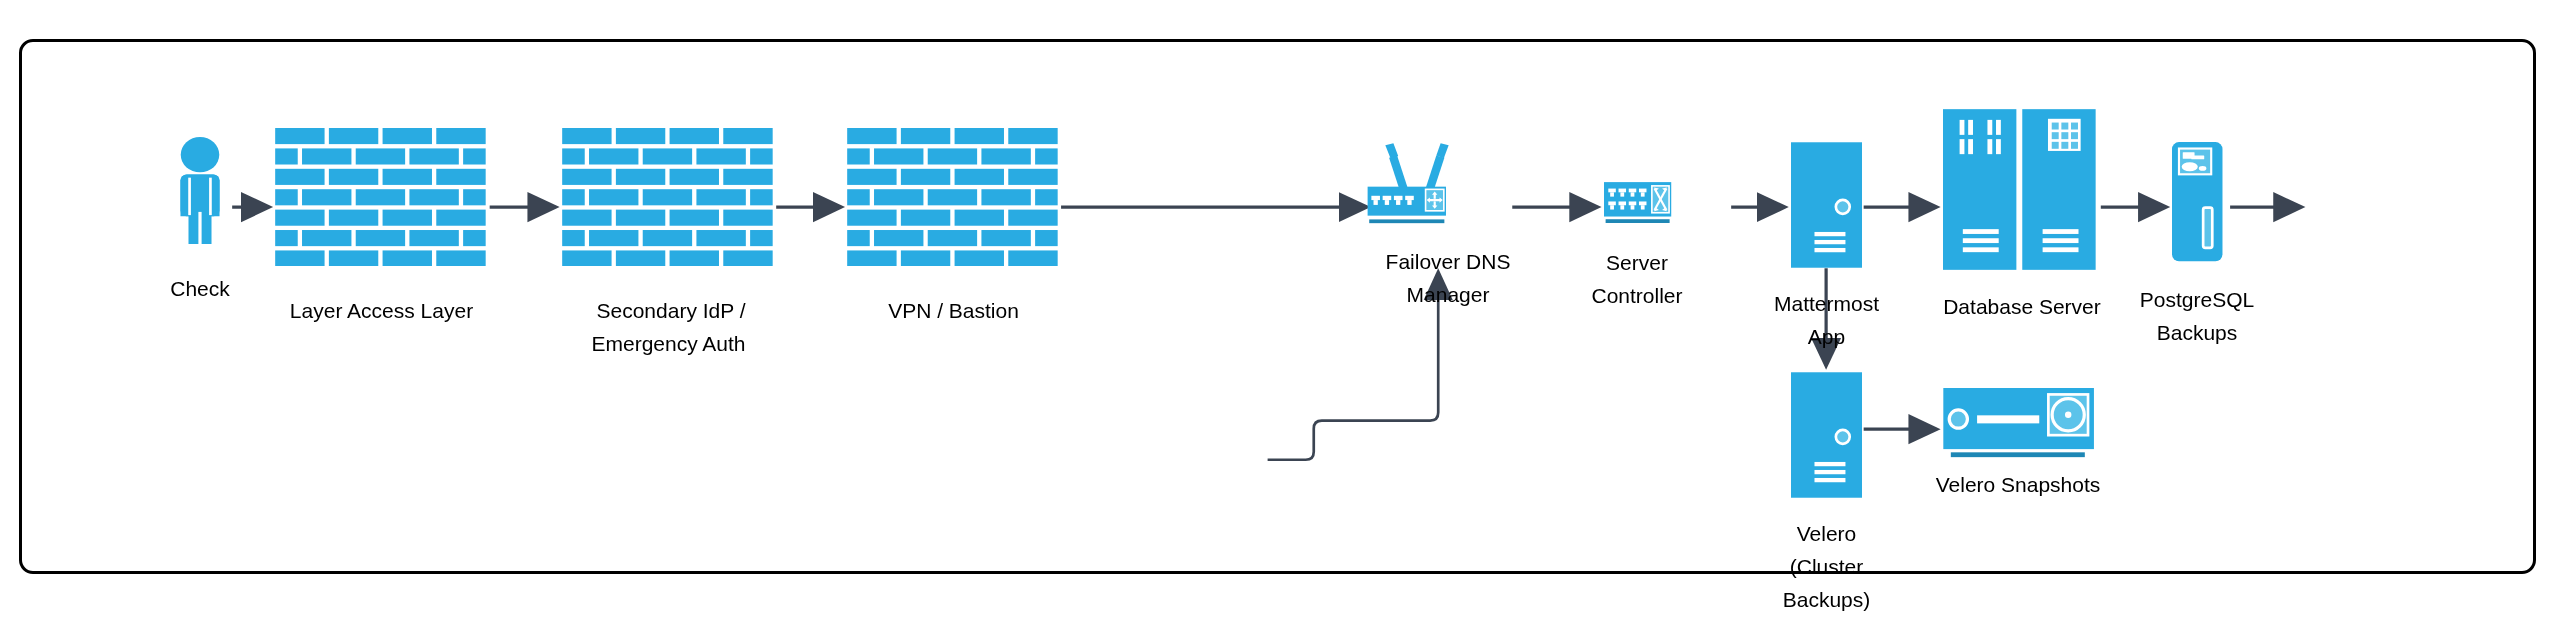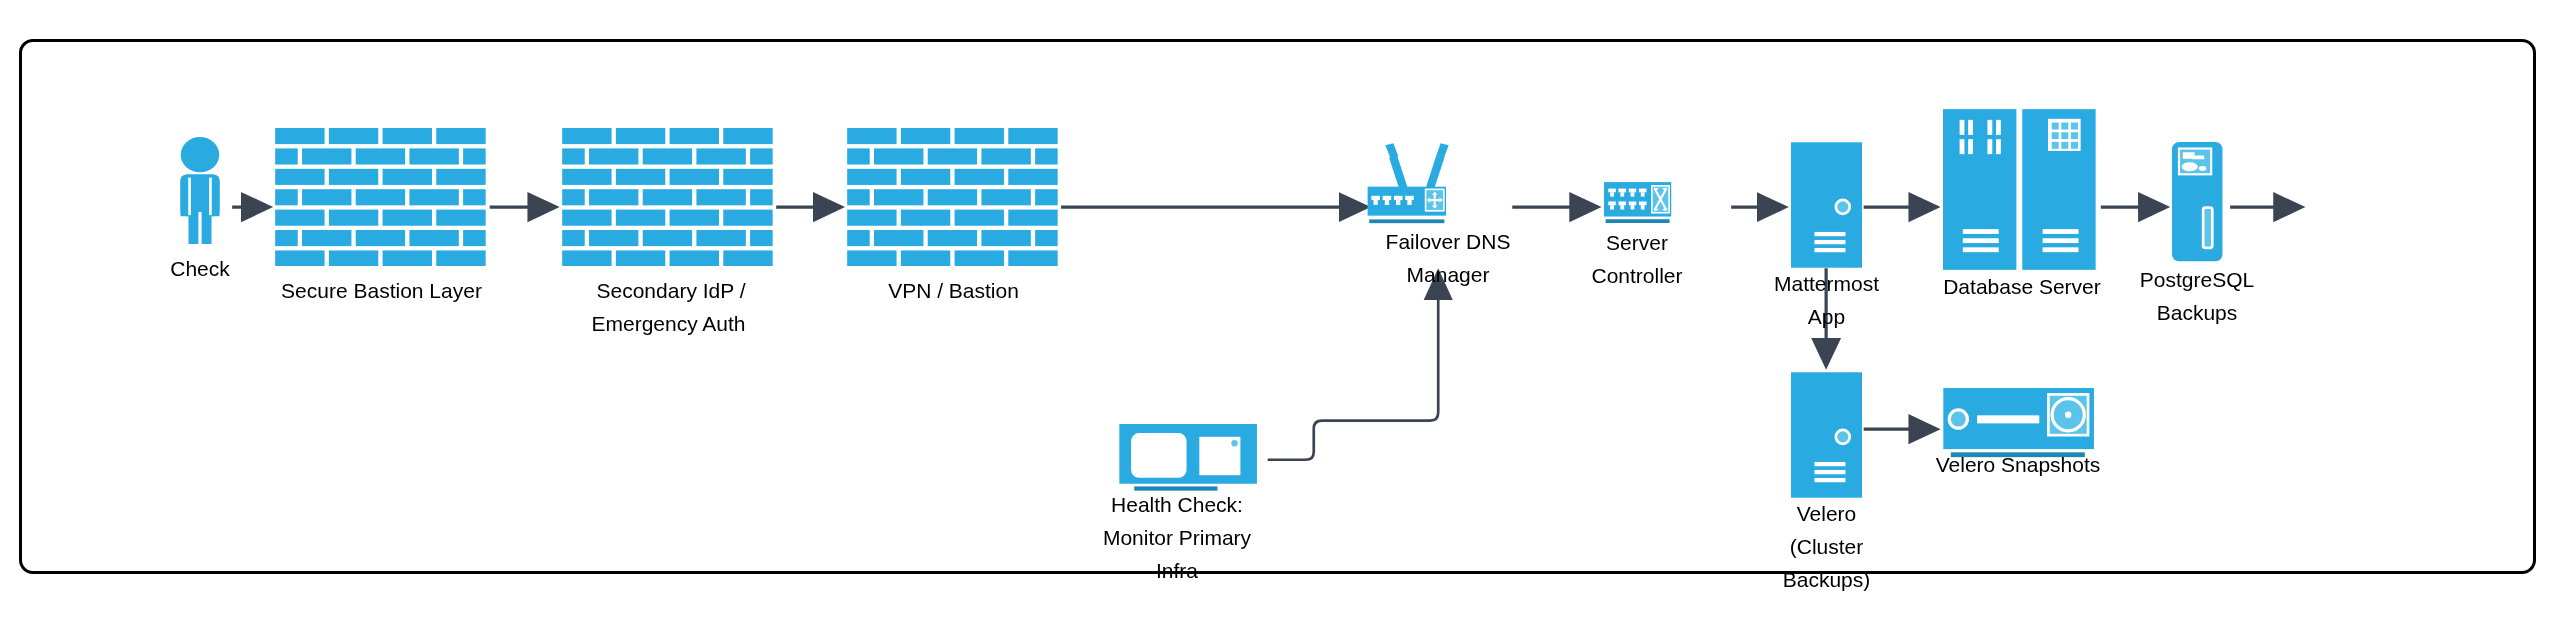--- a/index.html
+++ b/index.html
@@ -3,21 +3,21 @@
 <meta charset="utf-8">
 <style>
   html,body{margin:0;padding:0;background:#ffffff;}
   body{font-family:"Liberation Sans", sans-serif;}
   #stage{position:relative;width:2576px;height:632px;background:#ffffff;overflow:hidden;}
   #boundary{position:absolute;left:19px;top:39px;width:2517px;height:535px;
             border:3.8px solid #000000;border-radius:14px;box-sizing:border-box;background:transparent;}
   .node{position:absolute;}
   .label{position:absolute;left:50%;transform:translateX(-50%);
          text-align:center;color:#000000;font-size:21px;line-height:33px;
-         white-space:pre;font-family:"Liberation Sans", sans-serif;}
+         white-space:pre;font-family:"Liberation Sans", sans-serif;margin-top:20px;}
   svg{display:block;overflow:visible;}
   #edges{position:absolute;left:0;top:0;width:2576px;height:632px;pointer-events:none;}
 </style>
 </head>
 <body>
 
 <div id="stage">
 
   <div id="boundary"></div>
 
@@ -91,21 +91,21 @@
           <rect x="50" y="190" width="92" height="30"></rect>
         <rect x="150" y="190" width="92" height="30"></rect>
           <rect x="250" y="190" width="92" height="30"></rect>
         <rect x="350" y="190" width="42" height="30"></rect>
         <rect x="0" y="228" width="92" height="29"></rect>
           <rect x="100" y="228" width="92" height="29"></rect>
         <rect x="200" y="228" width="92" height="29"></rect>
           <rect x="300" y="228" width="92" height="29"></rect>
       </g>
     </svg>
-    <div class="label" style="top:146px;">Secure Bastion Layer</div>
+    <div class="label" style="top:146px;">Layer Access Layer</div>
   </div>
 
   <div class="node" style="left:562px;top:128px;width:213px;height:138px;">
     <svg width="213" height="138" viewBox="0 0 396 257">
       <g fill="#29ABE2">
         <rect x="0" y="0" width="92" height="30"></rect>
           <rect x="100" y="0" width="92" height="30"></rect>
         <rect x="200" y="0" width="92" height="30"></rect>
           <rect x="300" y="0" width="92" height="30"></rect>
         <rect x="0" y="38" width="42" height="30"></rect>
@@ -311,32 +311,20 @@
         <ellipse cx="33" cy="46" rx="15" ry="8.5"></ellipse>
         <ellipse cx="57" cy="49" rx="7" ry="4.5"></ellipse>
       </g>
       <rect x="58" y="122" width="17" height="75" rx="4" fill="#5CC3EA" stroke="#ffffff" stroke-width="5"></rect>
     </svg>
     <div class="label" style="top:121px;left:25px;">PostgreSQL
 Backups</div>
   </div>
 
 
-  <div class="node" style="left:1119px;top:424px;width:150px;height:72px;">
-    <svg width="150" height="72" viewBox="0 0 280 135">
-      <rect x="0" y="0" width="258" height="112" fill="#29ABE2"></rect>
-      <rect x="22" y="17" width="104" height="84" rx="15" fill="#ffffff"></rect>
-      <rect x="150" y="24" width="77" height="72" fill="#ffffff"></rect>
-      <circle cx="216" cy="36" r="6" fill="#5CC3EA"></circle>
-      <rect x="28" y="117" width="156" height="8" fill="#1E87B5"></rect>
-    </svg>
-    <div class="label" style="top:64px;left:58px;">Health Check:
-Monitor Primary
-Infra</div>
-  </div>
 
   <div class="node" style="left:1791px;top:372px;width:71px;height:94px;">
     <svg width="71" height="126" viewBox="0 0 133 235">
       <rect x="0" y="0" width="133" height="235" fill="#29ABE2"></rect>
       <circle cx="97" cy="121" r="13" fill="#5CC3EA" stroke="#ffffff" stroke-width="5"></circle>
       <g fill="#ffffff">
         <rect x="44" y="168" width="58" height="8"></rect>
         <rect x="44" y="183" width="58" height="8"></rect>
         <rect x="44" y="198" width="58" height="8"></rect>
       </g>

